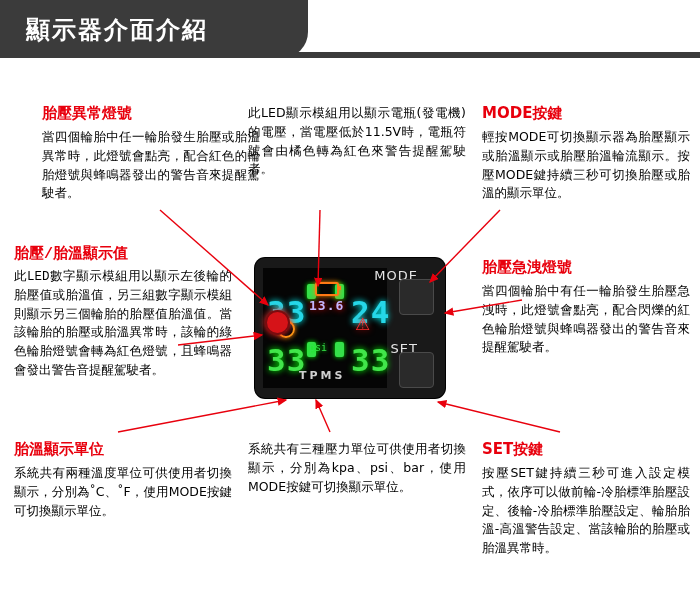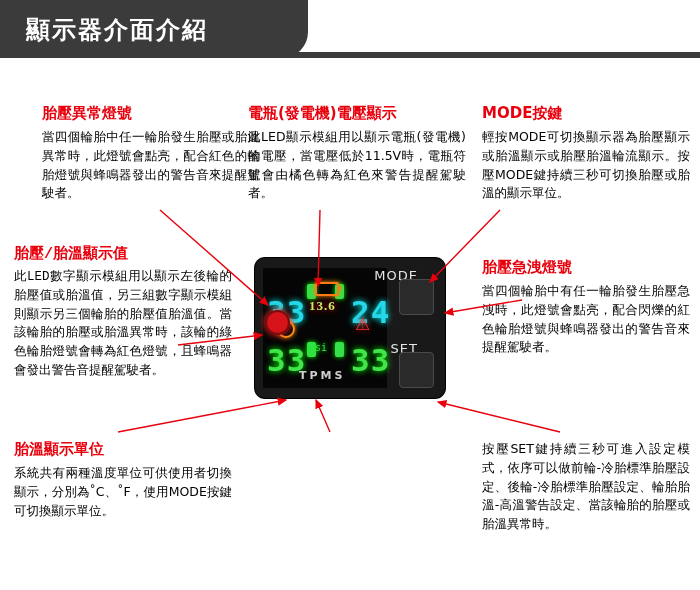--- a/index.html
+++ b/index.html
@@ -100,21 +100,21 @@
   }
   .seg {
     position: absolute;
     font-family: "DejaVu Sans Mono", "Liberation Mono", monospace;
     font-weight: bold;
     letter-spacing: 1px;
   }
   .seg-big { font-size: 31px; }
   .cyan  { color: #25d7e8; text-shadow: 0 0 6px #0ff; }
   .green { color: #41e54a; text-shadow: 0 0 6px #0f0; }
-  .red   { color: #bef264; text-shadow: 0 0 6px #f00; font-family: Liberation Serif, serif; }
+  .red   { color: #c4b5fd; text-shadow: 0 0 6px #f00; }
 
   #val-fl { left: 4px;   top: 26px; }
   #val-fr { left: 88px;  top: 26px; }
   #val-rl { left: 4px;   top: 74px; }
   #val-rr { left: 88px;  top: 74px; }
   #val-volt { left: 46px; top: 30px; font-size: 13px; }
 
   .tire-bar {
     position: absolute;
     width: 9px;
@@ -247,21 +247,20 @@
   <div class="title">顯示器介面介紹</div>
 </div>
 <div class="header-rule"></div>
 
 <div class="ann" id="ann-tire-abnormal">
   <div class="ann-title">胎壓異常燈號</div>
   <div class="ann-body">當四個輪胎中任一輪胎發生胎壓或胎溫異常時，此燈號會點亮，配合紅色的輪胎燈號與蜂鳴器發出的警告音來提醒駕駛者。</div>
 </div>
 
 <div class="ann" id="ann-battery">
-  <div class="ann-title">電瓶(發電機)電壓顯示</div>
   <div class="ann-body">此LED顯示模組用以顯示電瓶(發電機)的電壓，當電壓低於11.5V時，電瓶符號會由橘色轉為紅色來警告提醒駕駛者。</div>
 </div>
 
 <div class="ann" id="ann-mode-key">
   <div class="ann-title">MODE按鍵</div>
   <div class="ann-body">輕按MODE可切換顯示器為胎壓顯示或胎溫顯示或胎壓胎溫輪流顯示。按壓MODE鍵持續三秒可切換胎壓或胎溫的顯示單位。</div>
 </div>
 
 <div class="ann" id="ann-value-display">
   <div class="ann-title">胎壓/胎溫顯示值</div>
@@ -272,23 +271,25 @@
   <div class="ann-title">胎壓急洩燈號</div>
   <div class="ann-body">當四個輪胎中有任一輪胎發生胎壓急洩時，此燈號會點亮，配合閃爍的紅色輪胎燈號與蜂鳴器發出的警告音來提醒駕駛者。</div>
 </div>
 
 <div class="ann" id="ann-temp-unit">
   <div class="ann-title">胎溫顯示單位</div>
   <div class="ann-body">系統共有兩種溫度單位可供使用者切換顯示，分別為˚C、˚F，使用MODE按鍵可切換顯示單位。</div>
 </div>
 
 <div class="ann" id="ann-pressure-unit">
+  <div class="ann-body">系統共有三種壓力單位可供使用者切換顯示，分別為kpa、psi、bar，使用MODE按鍵可切換顯示單位。</div>
 </div>
 
 <div class="ann" id="ann-set-key">
+  <div class="ann-title">SET按鍵</div>
   <div class="ann-body">按壓SET鍵持續三秒可進入設定模式，依序可以做前輪-冷胎標準胎壓設定、後輪-冷胎標準胎壓設定、輪胎胎溫-高溫警告設定、當該輪胎的胎壓或胎溫異常時。</div>
 </div>
 
 <div class="device">
   <div class="device-inner">
     <div class="screen">
 
       <div class="tire-bar" id="bar-fl"></div>
       <div class="tire-bar" id="bar-fr"></div>
       <div class="tire-bar" id="bar-rl"></div>

